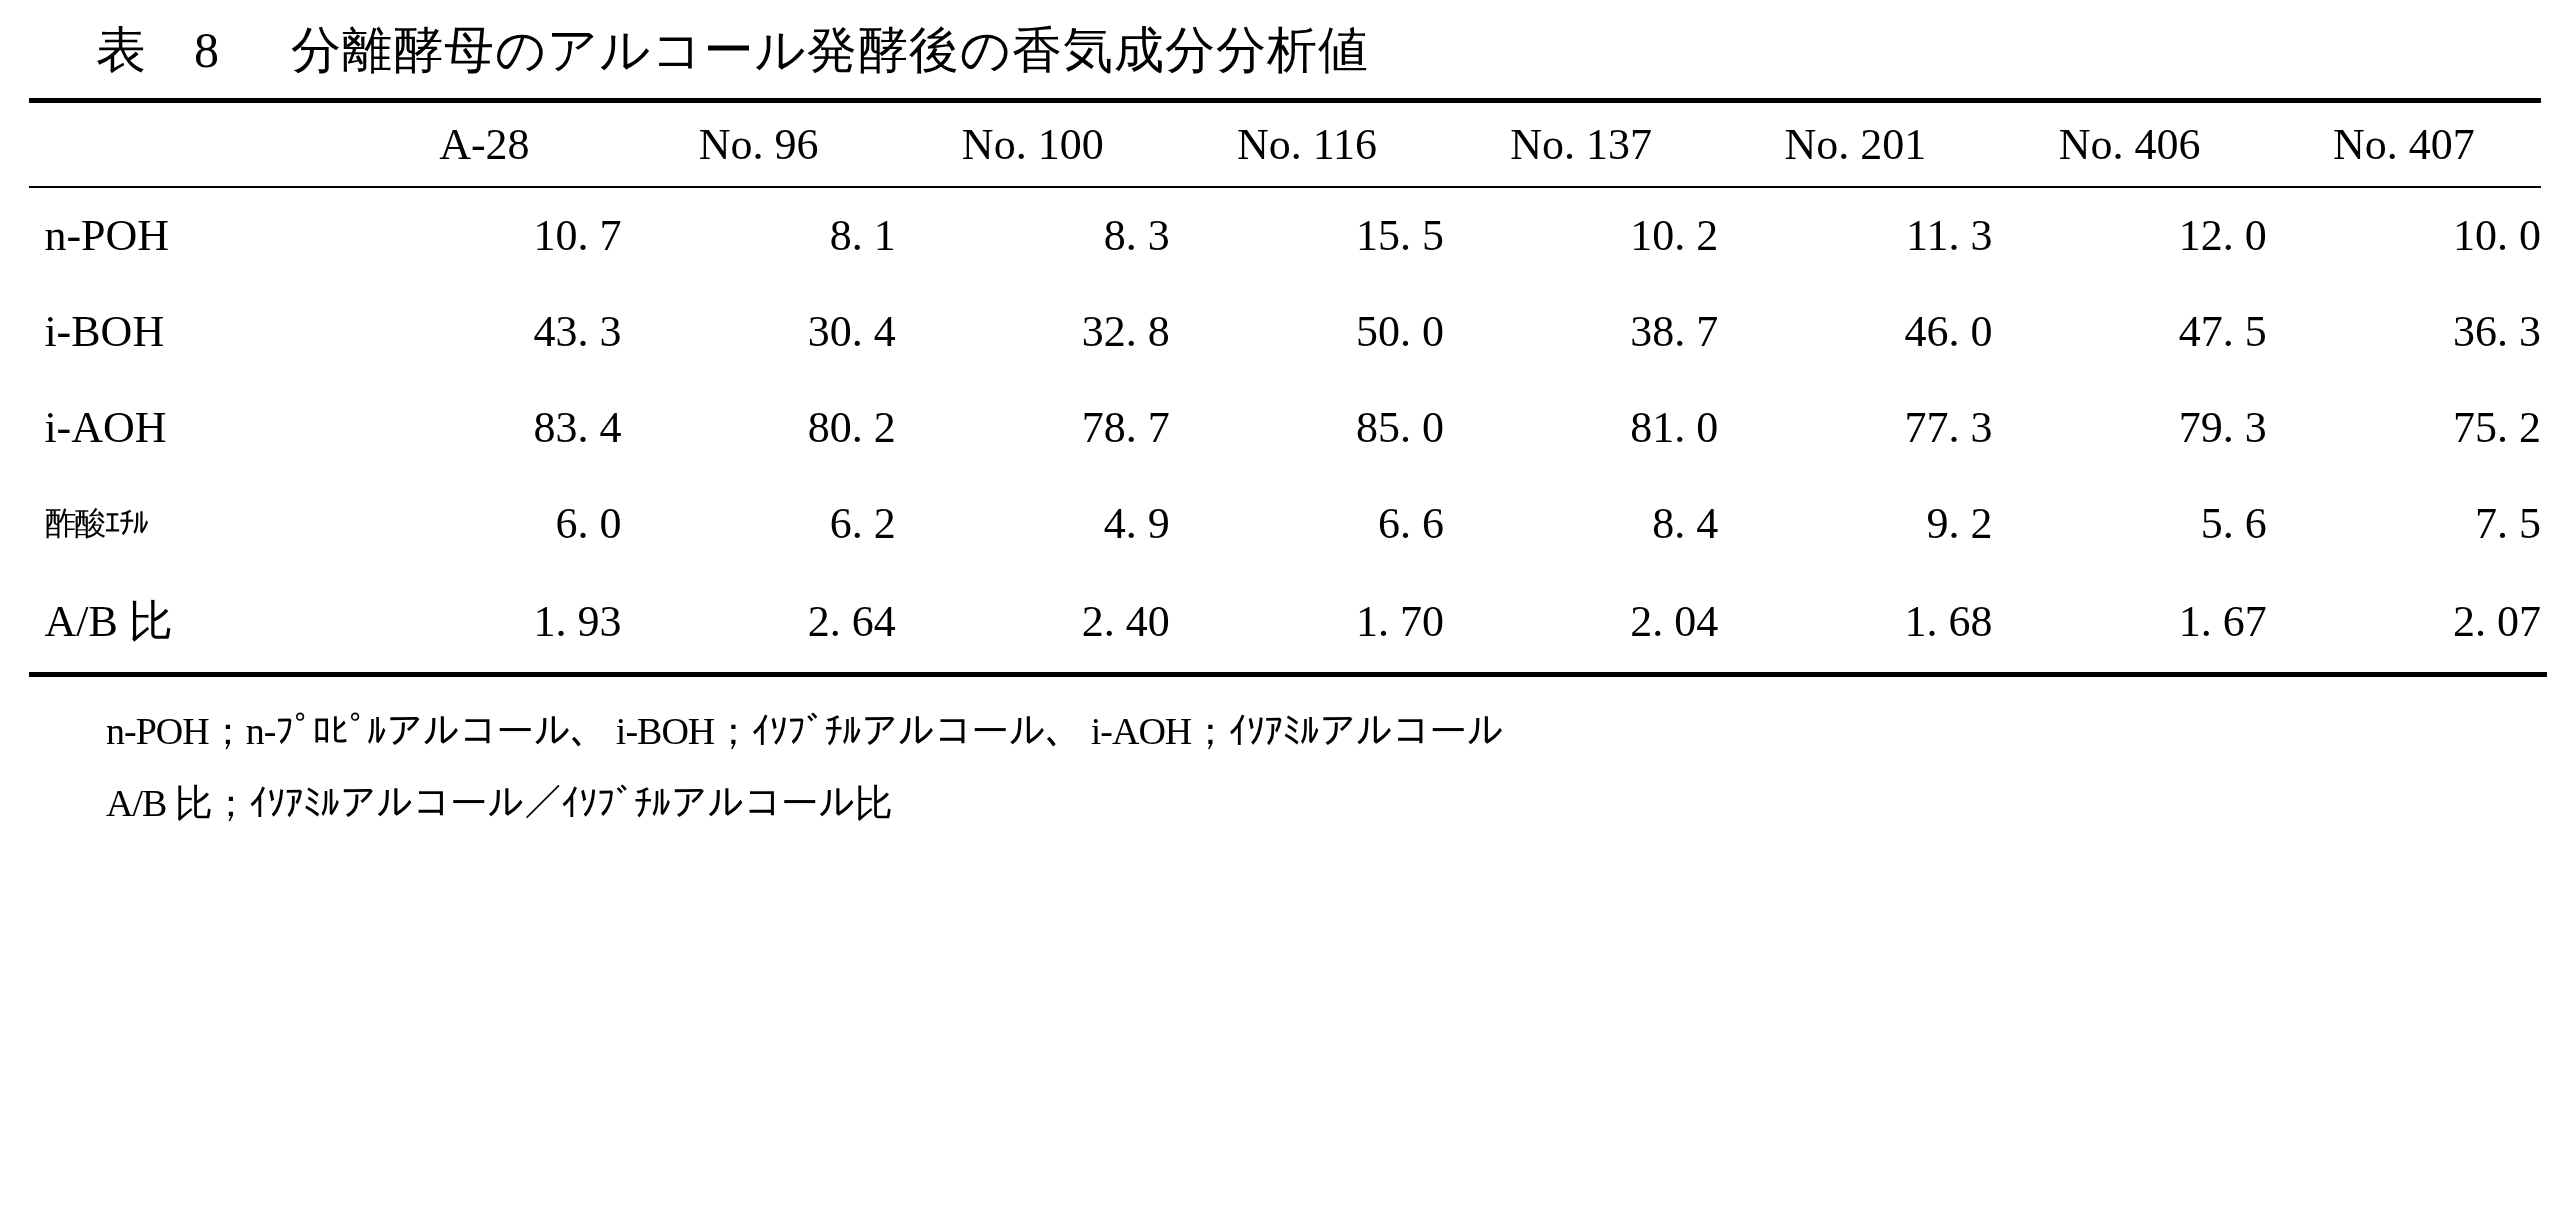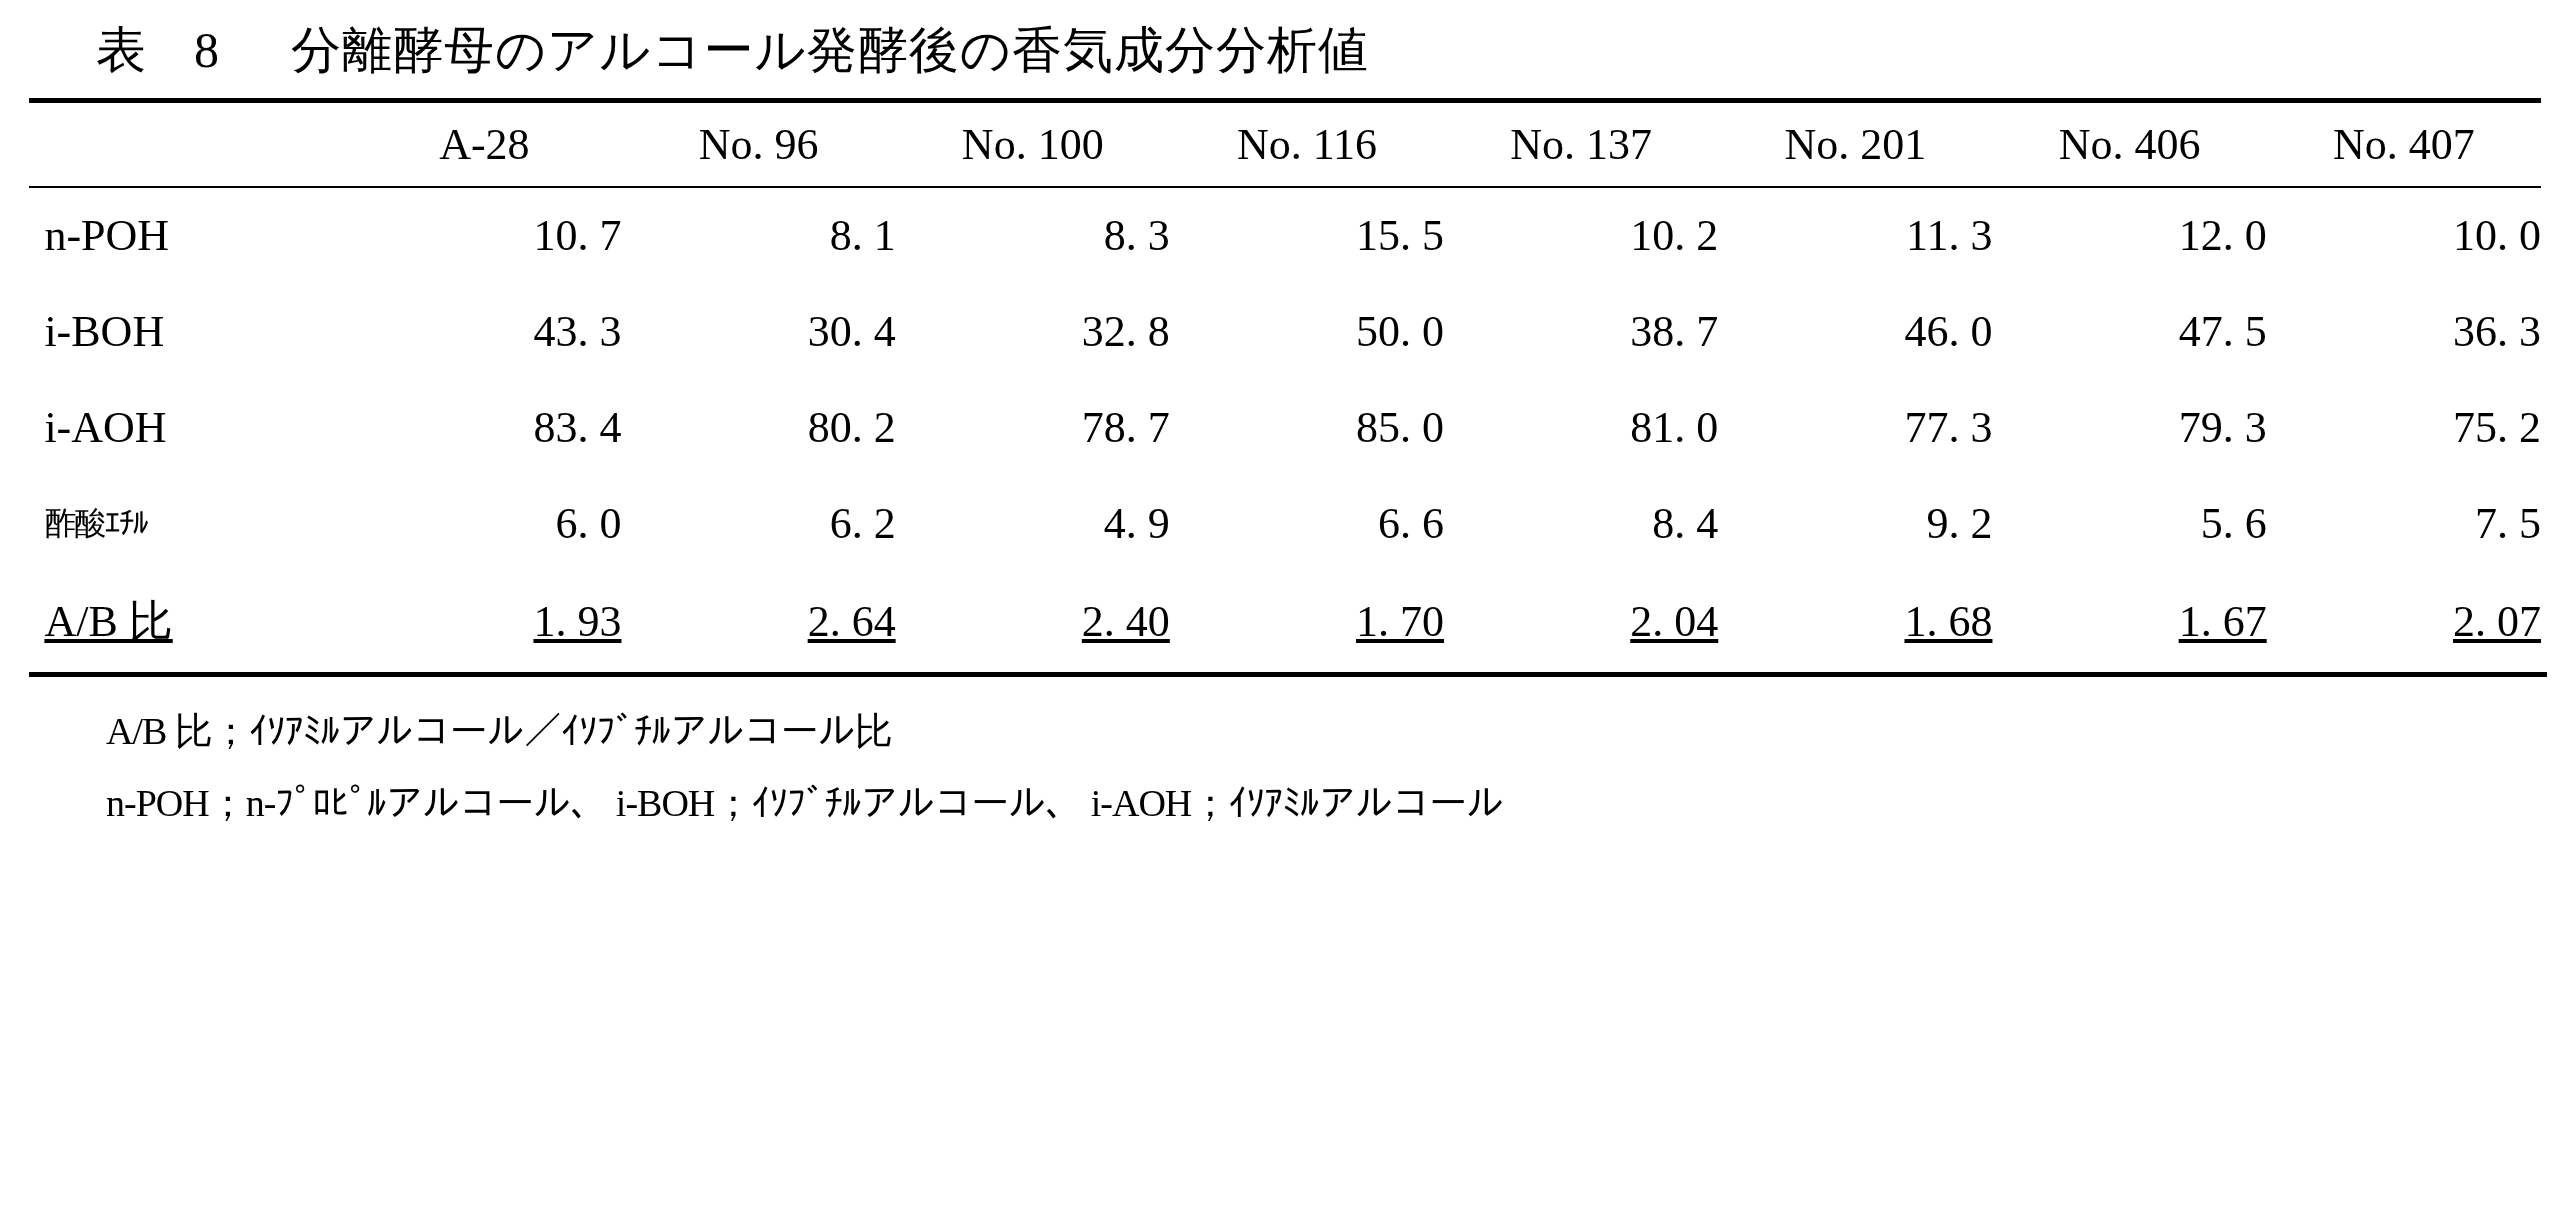--- a/index.html
+++ b/index.html
@@ -86,21 +86,20 @@
     padding-left: 15.4px;
     padding-right: 0;
     font-size: 44px;
   }
   tbody td.rowhead.jp {
     font-size: 32px;
     letter-spacing: -1.9px;
   }
   tbody tr.last td {
     height: 100px;
-    text-decoration: underline;
   }
 
   col.c-head { width: 318px; }
   col.c-data { width: 274px; }
 
   
   .unit-line {
     text-align: right;
     font-size: 44px;
     margin: 17.3px 48px 0 0;
@@ -215,18 +214,18 @@
           <td>1. 67</td>
           <td>2. 07</td>
         </tr>
       </tbody>
     </table>
     <div style="border-top:5.8px solid #000;"></div>
   </div>
 
 
   <div class="footnotes">
+    <div class="fn-line fn-narrow">n-POH；n-ﾌﾟﾛﾋﾟﾙアルコール、 i-BOH；ｲｿﾌﾞﾁﾙアルコール、 i-AOH；ｲｿｱﾐﾙアルコール</div>
     <div class="fn-line fn-narrow">A/B 比；ｲｿｱﾐﾙアルコール／ｲｿﾌﾞﾁﾙアルコール比</div>
-    <div class="fn-line fn-narrow">n-POH；n-ﾌﾟﾛﾋﾟﾙアルコール、 i-BOH；ｲｿﾌﾞﾁﾙアルコール、 i-AOH；ｲｿｱﾐﾙアルコール</div>
   </div>
 
 </div>
 
 
 </body></html>

